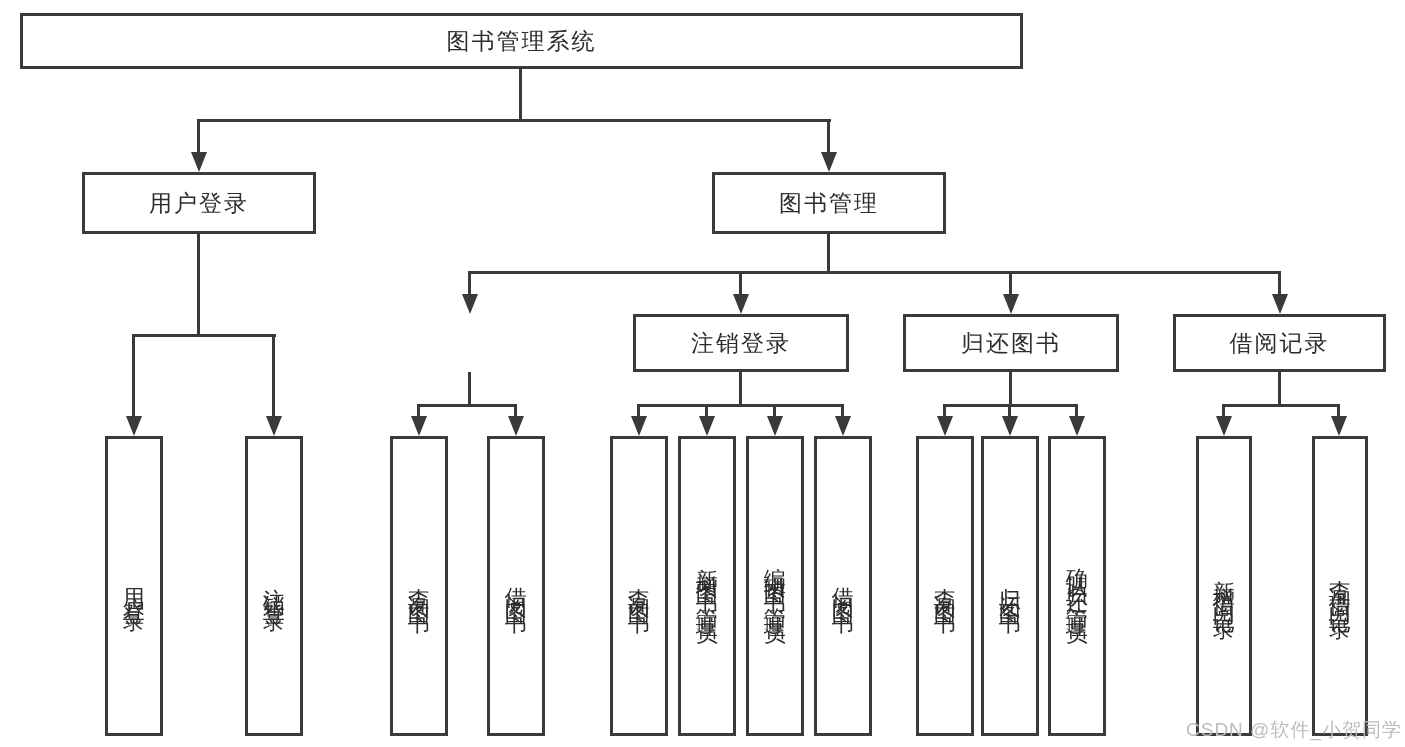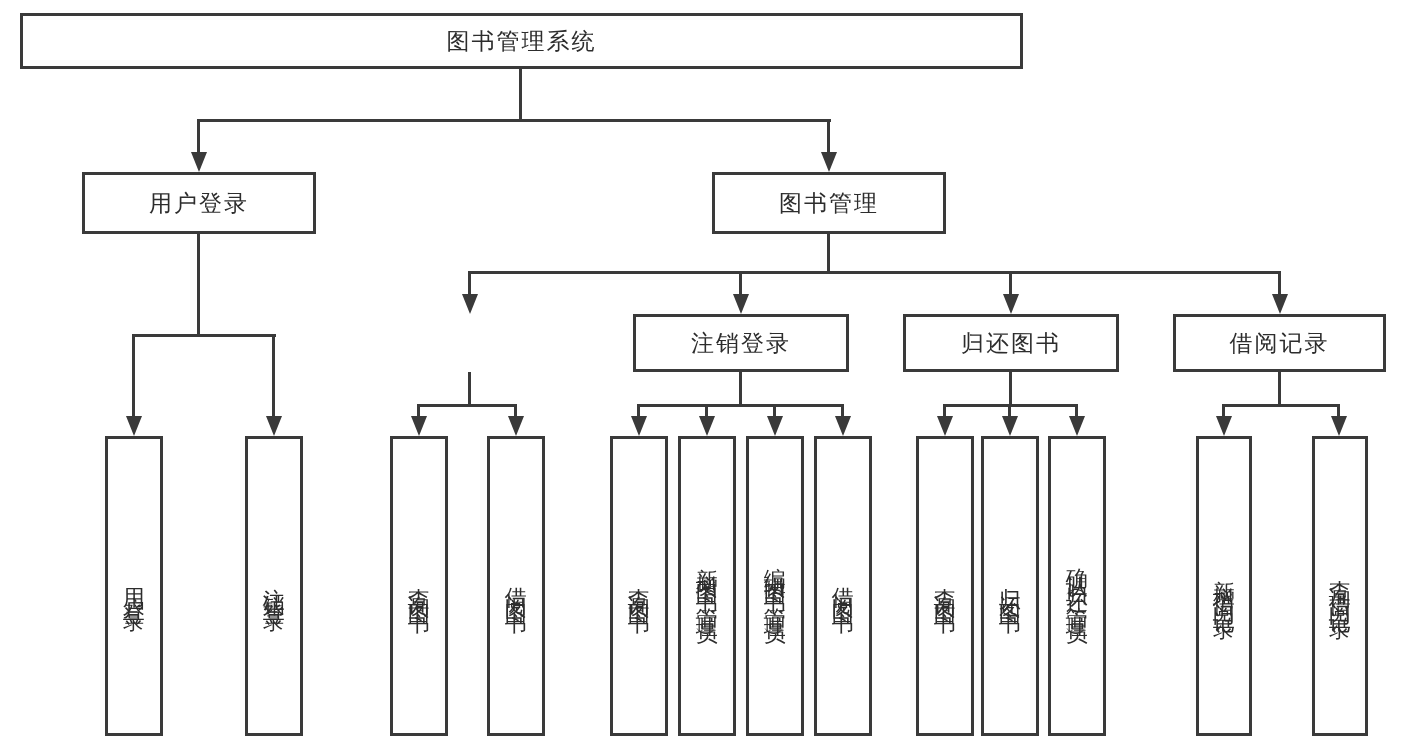--- a/index.html
+++ b/index.html
@@ -156,14 +156,15 @@
     <span class="vtext">确认归还（管理员）</span>
   </div>
 
   <div class="box leaf" style="left:1196px;width:56px">
     <span class="vtext">新增借阅记录</span>
   </div>
   <div class="box leaf" style="left:1312px;width:56px">
     <span class="vtext">查询借阅记录</span>
   </div>
 
+  <div class="watermark">CSDN @软件_小贺同学</div>
 
 </div>
 
 </body></html>

